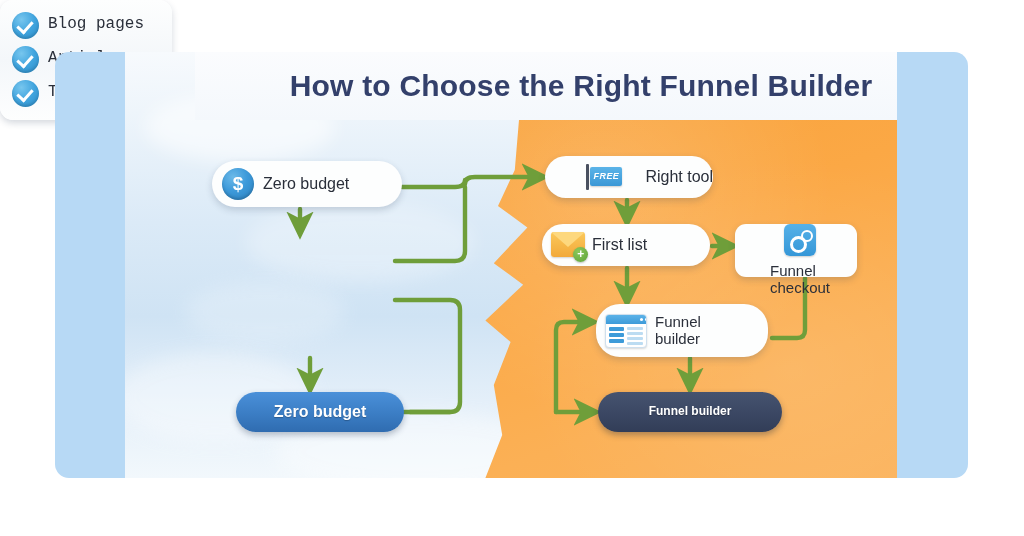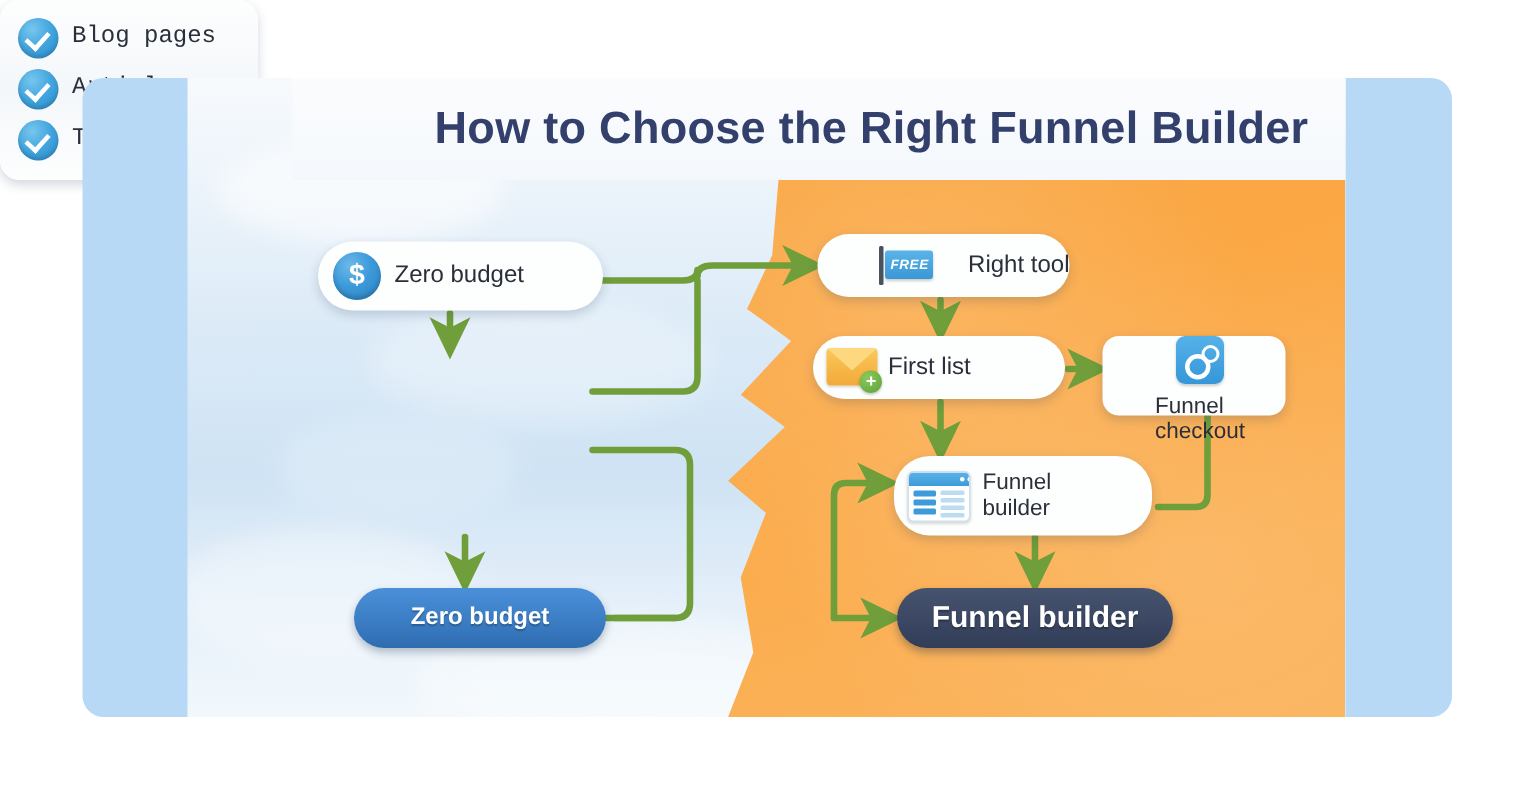--- a/index.html
+++ b/index.html
@@ -103,21 +103,21 @@
   
   #n-simple-checkout{left:596px;top:304px;width:172px;height:53px;padding-left:9px;gap:8px;border-radius:24px;}
   #n-simple-checkout .node-label{font-size:15px;}
   
   #n-navy-pill{
     left:598px;top:392px;width:184px;height:40px;
     border-radius:20px;justify-content:center;
     background:linear-gradient(180deg,#46536f 0%,#3b4763 55%,#323d57 100%);
     box-shadow:0 3px 6px rgba(30,40,60,.35);
   }
-  #n-navy-pill .node-label{color:#ffffff;font-size:20px;font-weight:bold;
+  #n-navy-pill .node-label{color:#ffffff;font-size:12px;font-weight:bold;
      text-shadow:0 1px 1px rgba(0,0,0,.3);}
 
   
   .ic{flex:0 0 auto;display:block;}
   .dollar-ic{width:32px;height:32px;border-radius:50%;
     background:radial-gradient(circle at 35% 28%,#6bb9e8 0%,#3d9ada 45%,#2a7fbd 100%);
     color:#fff;font-weight:bold;font-size:19px;line-height:32px;text-align:center;
     box-shadow:inset 0 -2px 3px rgba(0,0,0,.18);}
   .check-ic{width:27px;height:27px;border-radius:50%;
     background:radial-gradient(circle at 35% 28%,#77c6ee 0%,#40a4de 50%,#2d8dc9 100%);

